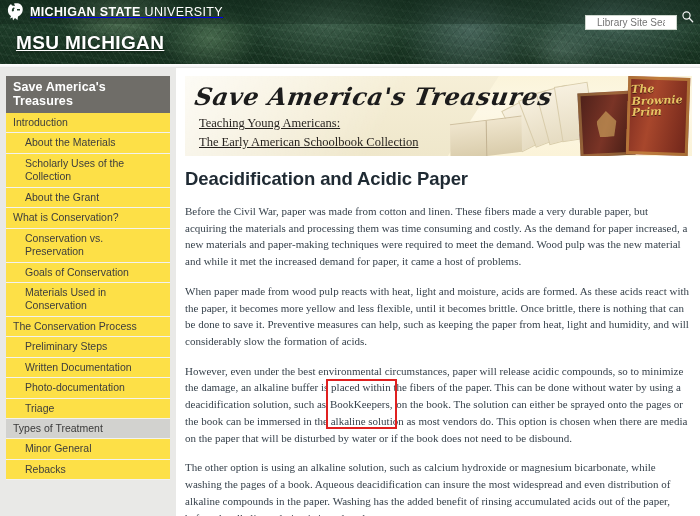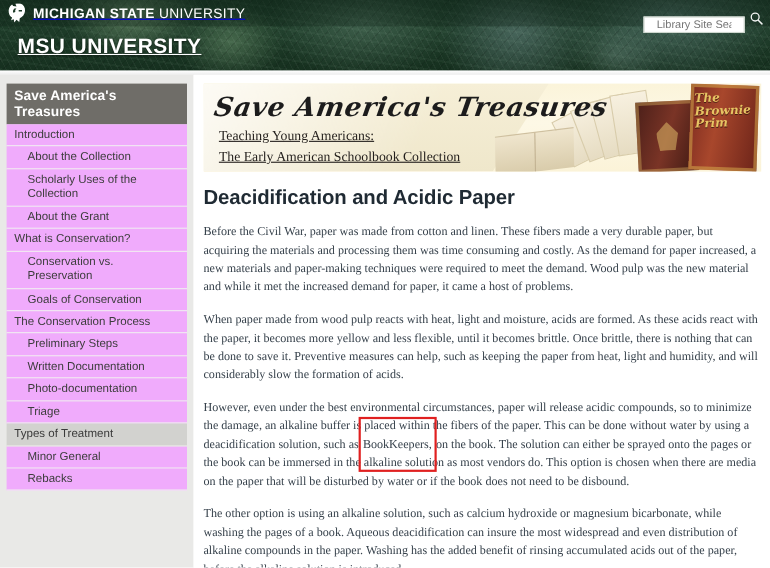--- a/index.html
+++ b/index.html
@@ -101,21 +101,21 @@
     padding:4px 7px 5px 7px;
     letter-spacing:.1px;
     font-family:"Liberation Sans", sans-serif;
   }
   .nav-list { list-style:none; margin:0; padding:0; }
   .nav-item {
     font-size:10.5px;
     color:#3d3d3d;
     line-height:1.28;
     padding:3px 6px 3px 7px;
-    background:#f0abfc;
+    background:#fde047;
     border-bottom:1px solid #f2f2f0;
     cursor:pointer;
     font-family:"Liberation Sans", sans-serif;
   }
   .nav-item.level-2 { padding-left:19px; }
   .nav-item.section { background:#d2d2cf; color:#3a3a3a; }
 
   
   .gutter { width:9px; flex:0 0 9px; background:#ffffff; }
 
@@ -233,36 +233,37 @@
         <input type="text" value="" placeholder="Library Site Search" style="">
         <span>
           <svg class="search-icon" viewBox="0 0 20 20" xmlns="http://www.w3.org/2000/svg">
             <circle cx="8.5" cy="8.5" r="5.5" fill="none" stroke="#ffffff" stroke-width="1.8"></circle>
             <line x1="12.8" y1="12.8" x2="18" y2="18" stroke="#ffffff" stroke-width="2" stroke-linecap="round"></line>
           </svg>
         </span>
       </div>
     </div>
 
-    <a class="libraries-title" href="#">MSU UNIVERSITY</a>
+    <a class="libraries-title" href="#">MSU MICHIGAN</a>
   </div>
   <div class="header-rule"></div>
 
   <div class="page-body">
 
     <nav class="sidebar">
       <div class="sidebar-header">Save America's Treasures</div>
       <ul class="nav-list" id="nav-list">
           <li class="nav-item level-1">Introduction</li>
-          <li class="nav-item level-2">About the Collection</li>
+          <li class="nav-item level-2">About the Materials</li>
           <li class="nav-item level-2">Scholarly Uses of the Collection</li>
           <li class="nav-item level-2">About the Grant</li>
           <li class="nav-item level-1">What is Conservation?</li>
           <li class="nav-item level-2">Conservation vs. Preservation</li>
           <li class="nav-item level-2">Goals of Conservation</li>
+          <li class="nav-item level-2">Materials Used in Conservation</li>
           <li class="nav-item level-1">The Conservation Process</li>
           <li class="nav-item level-2">Preliminary Steps</li>
           <li class="nav-item level-2">Written Documentation</li>
           <li class="nav-item level-2">Photo-documentation</li>
           <li class="nav-item level-2">Triage</li>
           <li class="nav-item level-1 section">Types of Treatment</li>
           <li class="nav-item level-2">Minor General</li>
           <li class="nav-item level-2">Rebacks</li>
         </ul>
     </nav>

